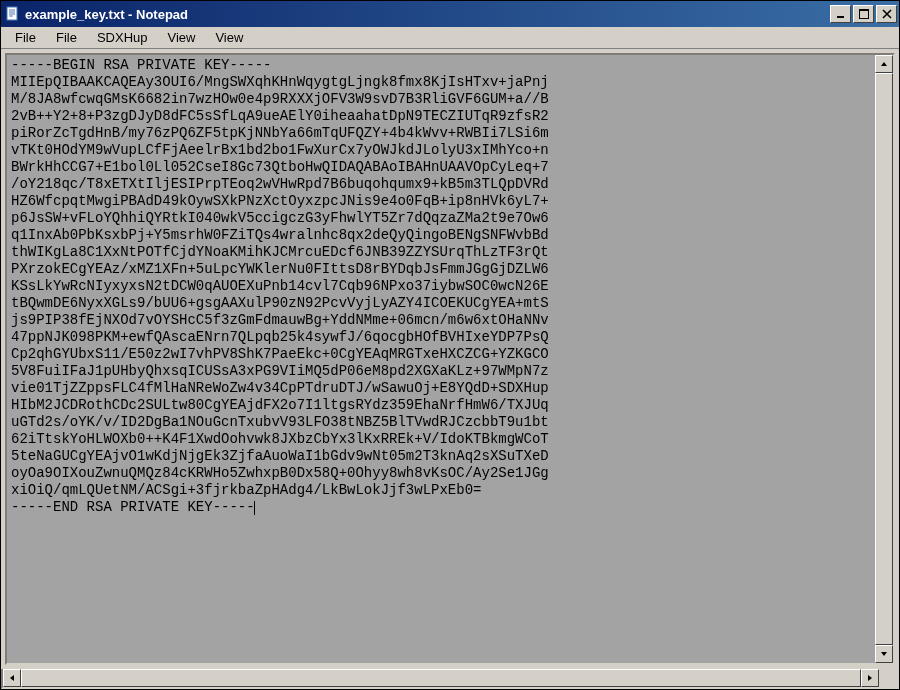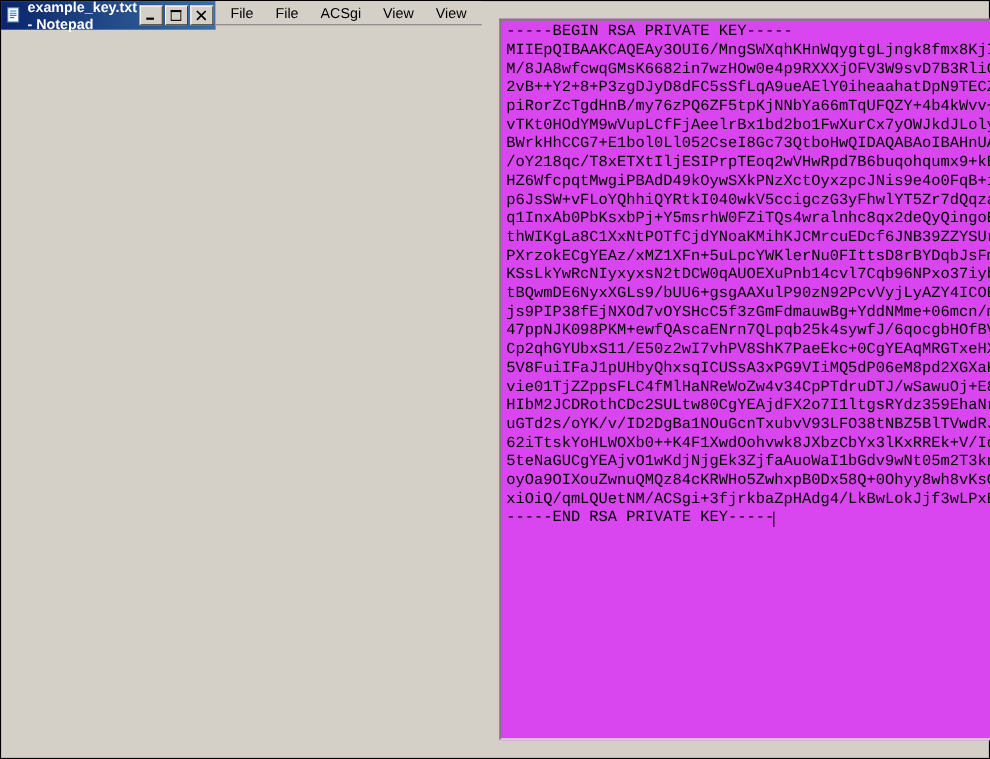--- a/index.html
+++ b/index.html
@@ -9,21 +9,21 @@
     overflow: hidden;
     font-family: "Tahoma", "Segoe UI", sans-serif;
     font-size: 12px;
     background: #7f7f7f;
   }
   .window {
     width: 900px; height: 690px;
     background: #d4d0c8;
     border: 1px solid #000;
     display: flex;
-    flex-direction: row;
+    flex-direction: column;
   }
   .titlebar {
     height: 26px;
     background: linear-gradient(to right, #0a246a, #3a6ea5);
     color: #fff;
     display: flex;
     align-items: center;
     padding: 0 2px 0 4px;
     font-weight: bold;
     font-size: 13px;
@@ -59,23 +59,23 @@
     border-bottom: 1px solid #808080;
   }
   .menu-item {
     padding: 2px 10px;
     cursor: default;
     font-size: 13px;
   }
   .client-area {
     flex: 1;
     display: flex;
-    background: #d946ef;
+    background: #a3a3a3;
     border: 2px inset #d4d0c8;
-    margin: 16px;
+    margin: 4px;
     min-height: 0;
   }
   .text-content {
     flex: 1;
     padding: 2px 4px;
     font-family: "Courier New", monospace;
     font-size: 14px;
     line-height: 17px;
     white-space: pre;
     overflow: hidden;
@@ -180,21 +180,21 @@
         <svg width="10" height="10" viewBox="0 0 10 10">
             <path d="M1 1 L9 9 M9 1 L1 9" stroke="#000" stroke-width="1.6"></path>
           </svg>
       </div>
     </div>
   </div>
 
   <div class="menubar">
     <span class="menu-item">File</span>
     <span class="menu-item">File</span>
-    <span class="menu-item">ACSgi</span>
+    <span class="menu-item">SDXHup</span>
     <span class="menu-item">View</span>
     <span class="menu-item">View</span>
   </div>
 
   <div class="client-area">
     <div class="text-content" id="text-content">-----BEGIN RSA PRIVATE KEY-----
 MIIEpQIBAAKCAQEAy3OUI6/MngSWXqhKHnWqygtgLjngk8fmx8KjIsHTxv+jaPnj
 M/8JA8wfcwqGMsK6682in7wzHOw0e4p9RXXXjOFV3W9svD7B3RliGVF6GUM+a//B
 2vB++Y2+8+P3zgDJyD8dFC5sSfLqA9ueAElY0iheaahatDpN9TECZIUTqR9zfsR2
 piRorZcTgdHnB/my76zPQ6ZF5tpKjNNbYa66mTqUFQZY+4b4kWvv+RWBIi7LSi6m

